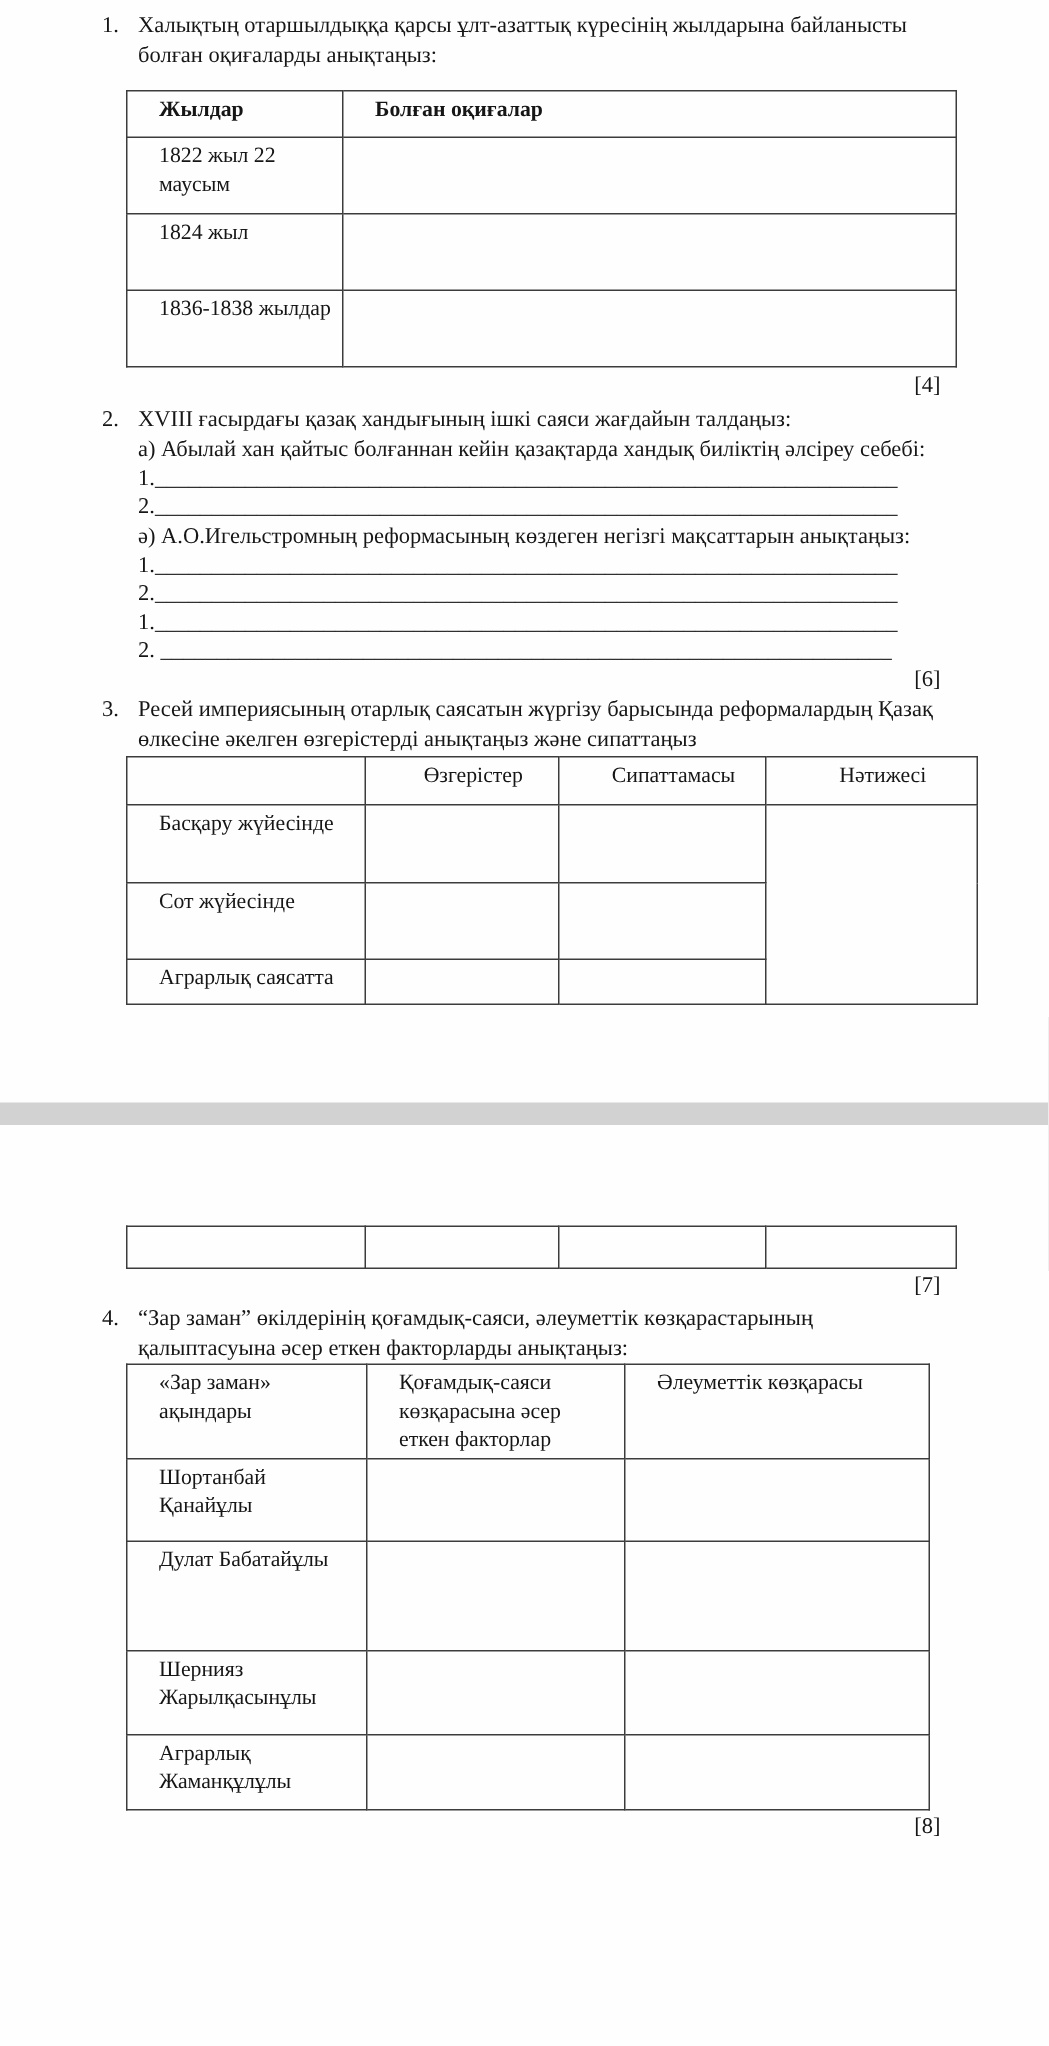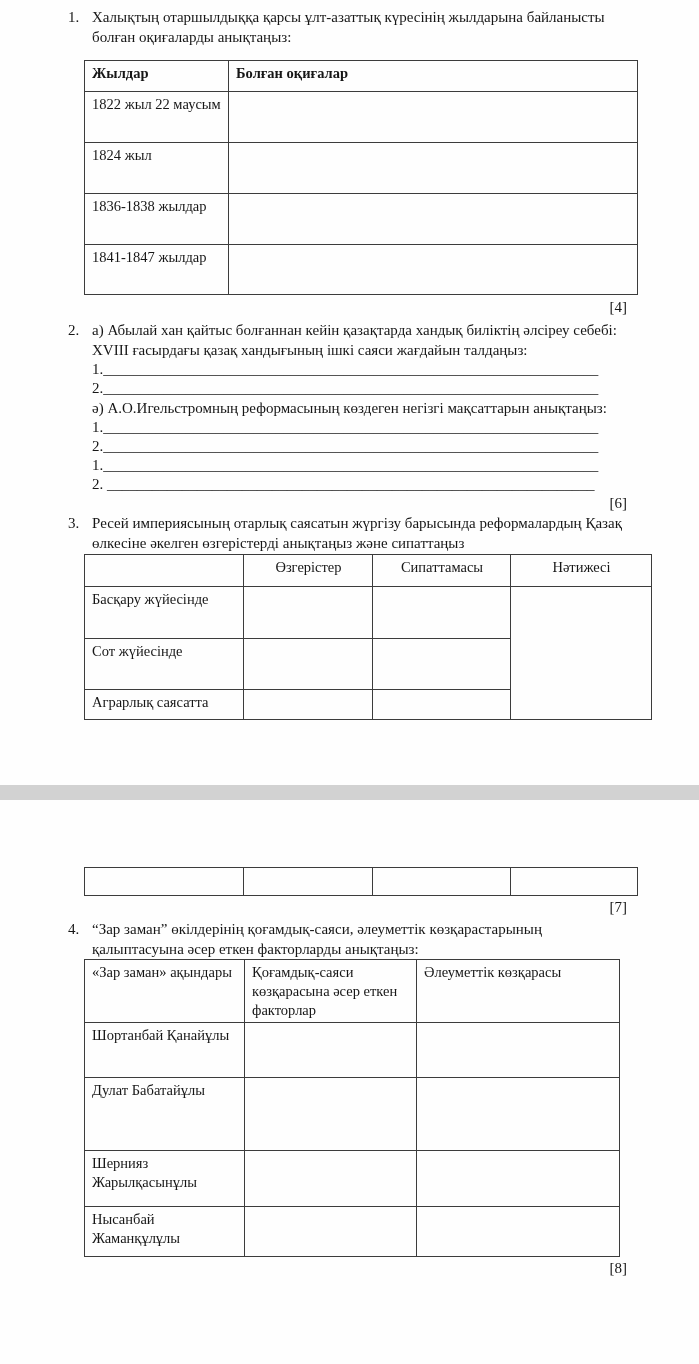--- a/index.html
+++ b/index.html
@@ -19,21 +19,21 @@
   .q { display:flex; padding:0 62px 0 68px; }
   .qnum { width:24px; flex:none; line-height:20px; }
   .qbody { flex:1; min-width:0; }
   .qbody .tline { line-height:20px; }
   .qbody .blank { line-height:19px; white-space:nowrap; overflow:hidden; }
 
   table.t { border-collapse:collapse; table-layout:fixed; margin-left:84px; }
   table.t td {
     border:1px solid #3c3c3c;
     vertical-align:top;
-    padding:3px 6px 2px 7px;
+    padding:3px 6px 2px 21px;
     font-size:14.5px;
     line-height:19px;
     overflow:hidden;
   }
   .t1 { margin-top:13px; }
   .t1 .hrow td { font-weight:bold; height:31px; }
   .t1 td.c1 { width:144px; }
   .t1 td.c2 { width:409px; }
   .t1 tr.r td { height:51px; }
   .t1 tr.rlast td { height:50px; }
@@ -102,34 +102,30 @@
         <td></td>
       </tr>
       <tr class="r">
         <td>1824 жыл</td>
         <td></td>
       </tr>
       <tr class="r">
         <td>1836-1838 жылдар</td>
         <td></td>
       </tr>
-      <tr class="rlast">
-        <td>1841-1847 жылдар</td>
-        <td></td>
-      </tr>
     </tbody>
       </table>
 
     <div class="mark mk1">[4]</div>
 
     <div class="q q2">
       <span class="qnum">2.</span>
       <div class="qbody">
+        <div class="tline">XVIII ғасырдағы қазақ хандығының ішкі саяси жағдайын талдаңыз:</div>
         <div class="tline">а) Абылай хан қайтыс болғаннан кейін қазақтарда хандық биліктің әлсіреу себебі:</div>
-        <div class="tline">XVIII ғасырдағы қазақ хандығының ішкі саяси жағдайын талдаңыз:</div>
         <div class="blank">1.__________________________________________________________________</div>
         <div class="blank">2.__________________________________________________________________</div>
         <div class="tline">ә) А.О.Игельстромның реформасының көздеген негізгі мақсаттарын анықтаңыз:</div>
         <div class="blank">1.__________________________________________________________________</div>
         <div class="blank">2.__________________________________________________________________</div>
         <div class="blank">1.__________________________________________________________________</div>
         <div class="blank">2. _________________________________________________________________</div>
       </div>
     </div>
 
@@ -209,21 +205,21 @@
         <td class="w1">Дулат Бабатайұлы</td>
         <td class="w2"></td>
         <td class="w3"></td>
       </tr>
       <tr class="r3">
         <td class="w1">Шернияз Жарылқасынұлы</td>
         <td class="w2"></td>
         <td class="w3"></td>
       </tr>
       <tr class="r4">
-        <td class="w1">Нысанбай Жаманқұлұлы</td>
+        <td class="w1">Аграрлық Жаманқұлұлы</td>
         <td class="w2"></td>
         <td class="w3"></td>
       </tr>
     </tbody>
       </table>
 
     <div class="mark mk4">[8]</div>
 
   </div>
 </div>

